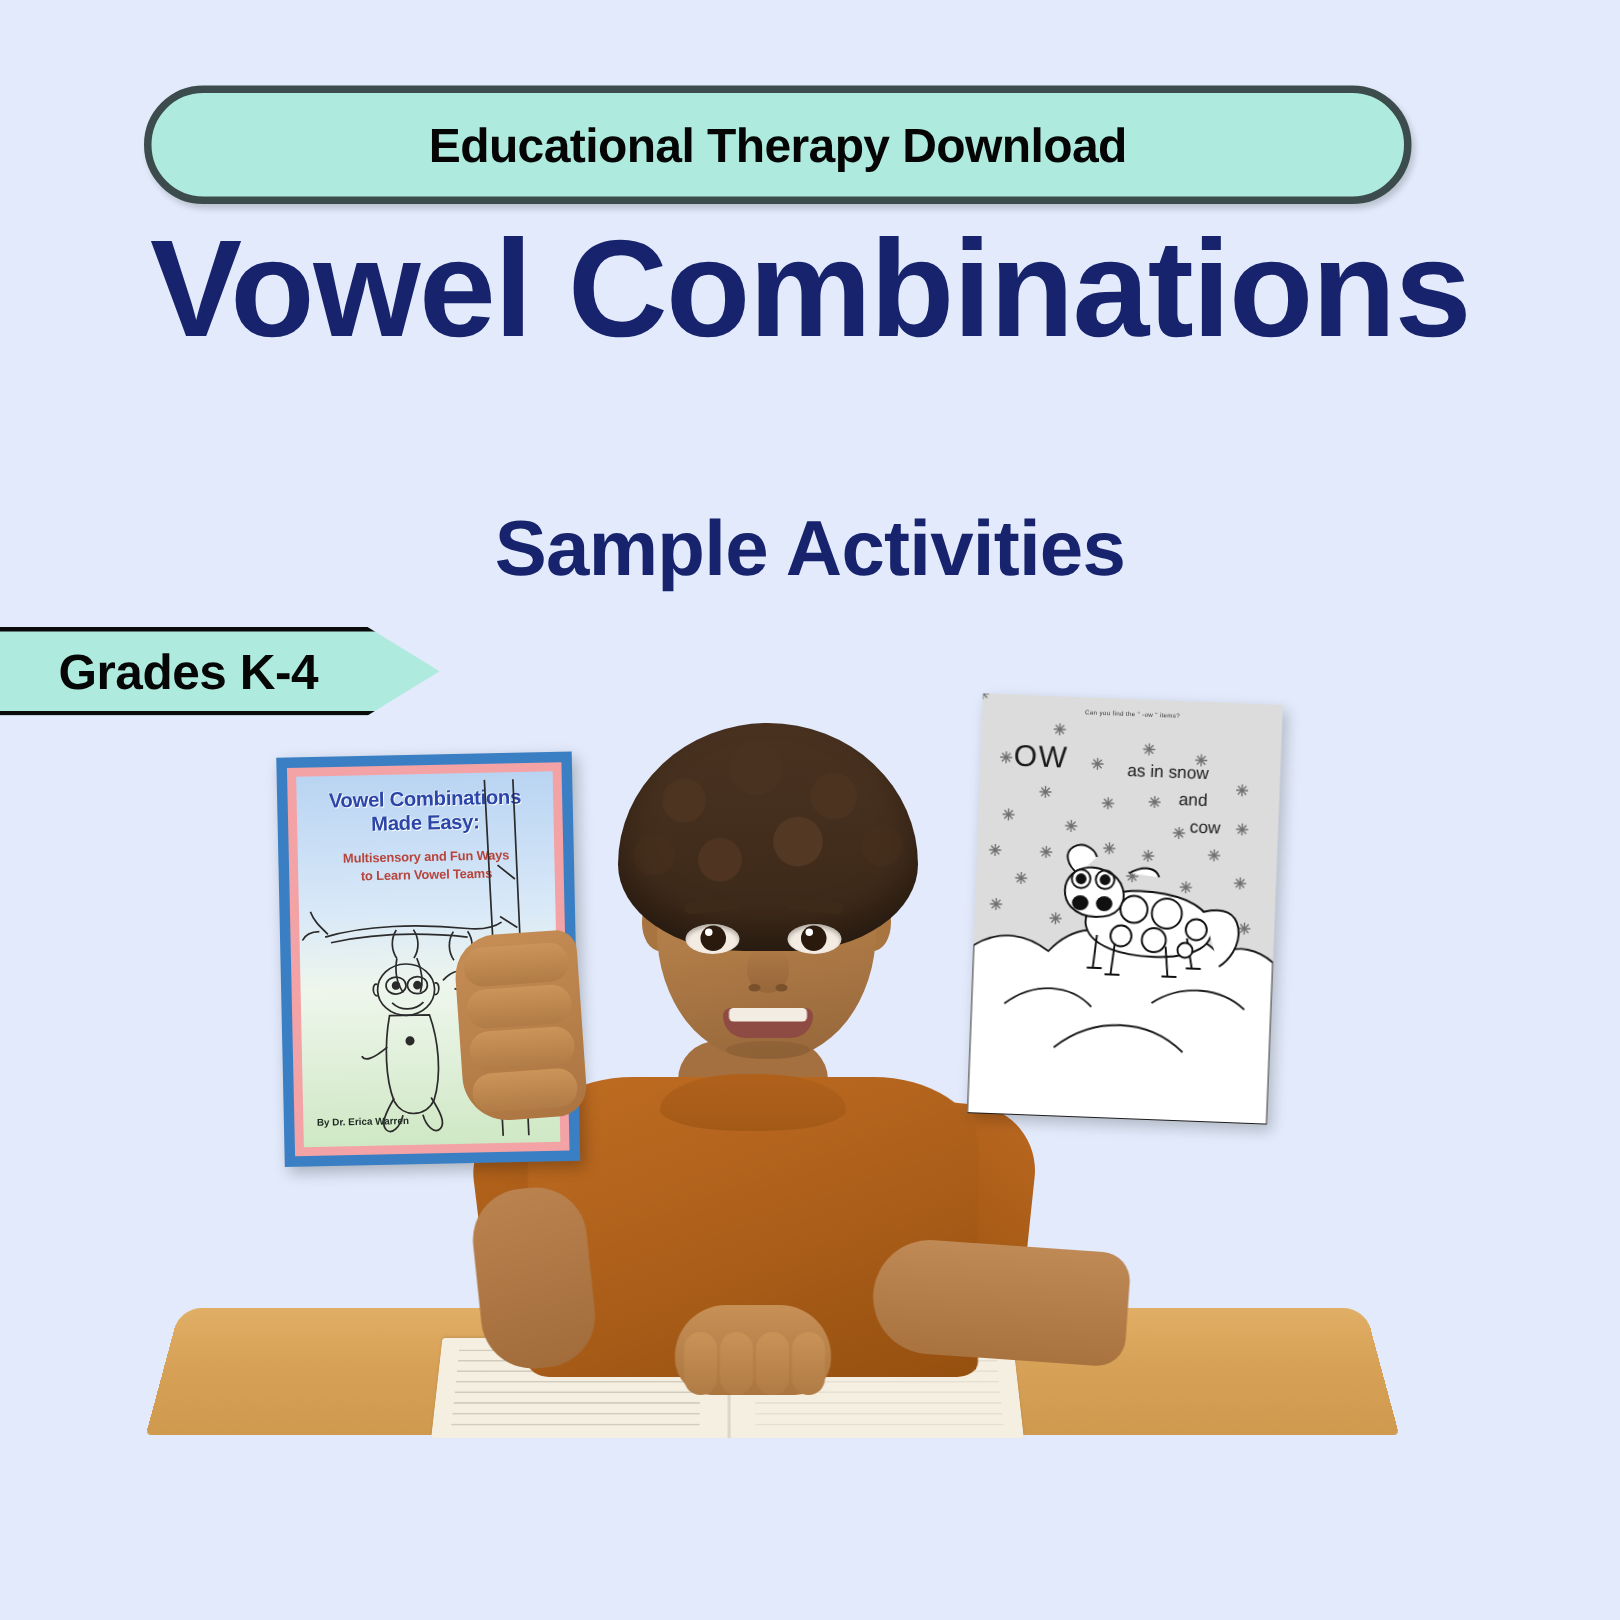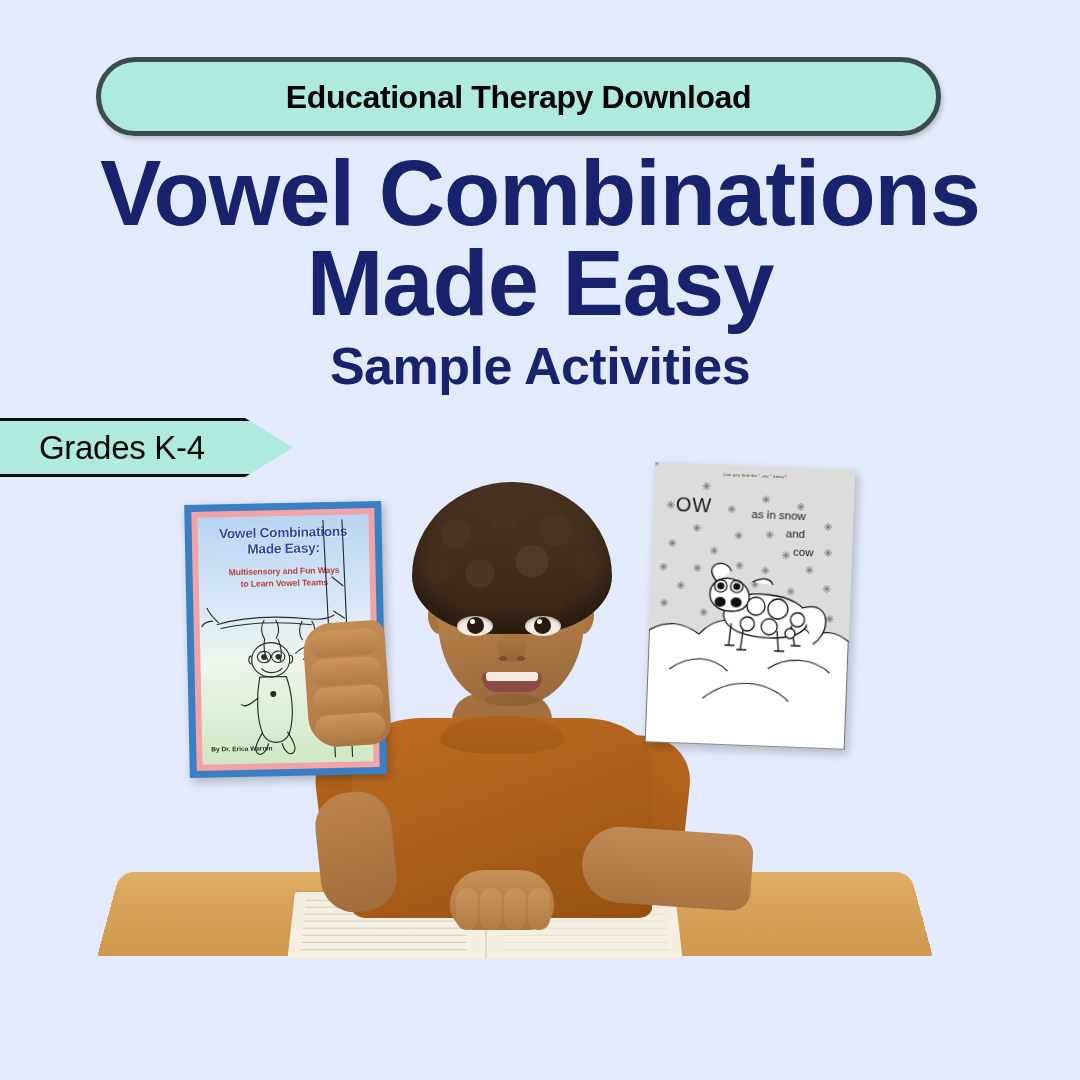--- a/index.html
+++ b/index.html
@@ -62,21 +62,21 @@
     left:-12px; top:418px;
     width:305px; height:59px;
     background:#aeeadd;
     border:3px solid #0a0a0a;
     border-right:none;
     display:flex; align-items:center;
     padding-left:48px;
     clip-path: polygon(0 0, calc(100% - 48px) 0, 100% 50%, calc(100% - 48px) 100%, 0 100%);
   }
   #grade-ribbon .txt{
-    font-size:33px; font-weight:400; color:#060606;
+    font-size:33px; font-weight:700; color:#060606;
     letter-spacing:-0.3px; line-height:1;
   }
 
   
   #photo-scene{
     position:absolute;
     left:120px; top:400px;
     width:840px; height:560px;
   }
 
@@ -303,21 +303,20 @@
 </style>
 </head>
 <body>
 
 <div id="top-badge">
   <span class="txt">Educational Therapy Download</span>
 </div>
 
 <div id="headline-block">
   <div class="h-line">Vowel Combinations</div>
-  <div class="h-line">Made Easy</div>
 </div>
 <div id="subtitle">Sample Activities</div>
 
 <div id="grade-ribbon">
   <span class="txt">Grades K-4</span>
 </div>
 
 <div id="photo-scene">
 
   <div id="desk"></div>

